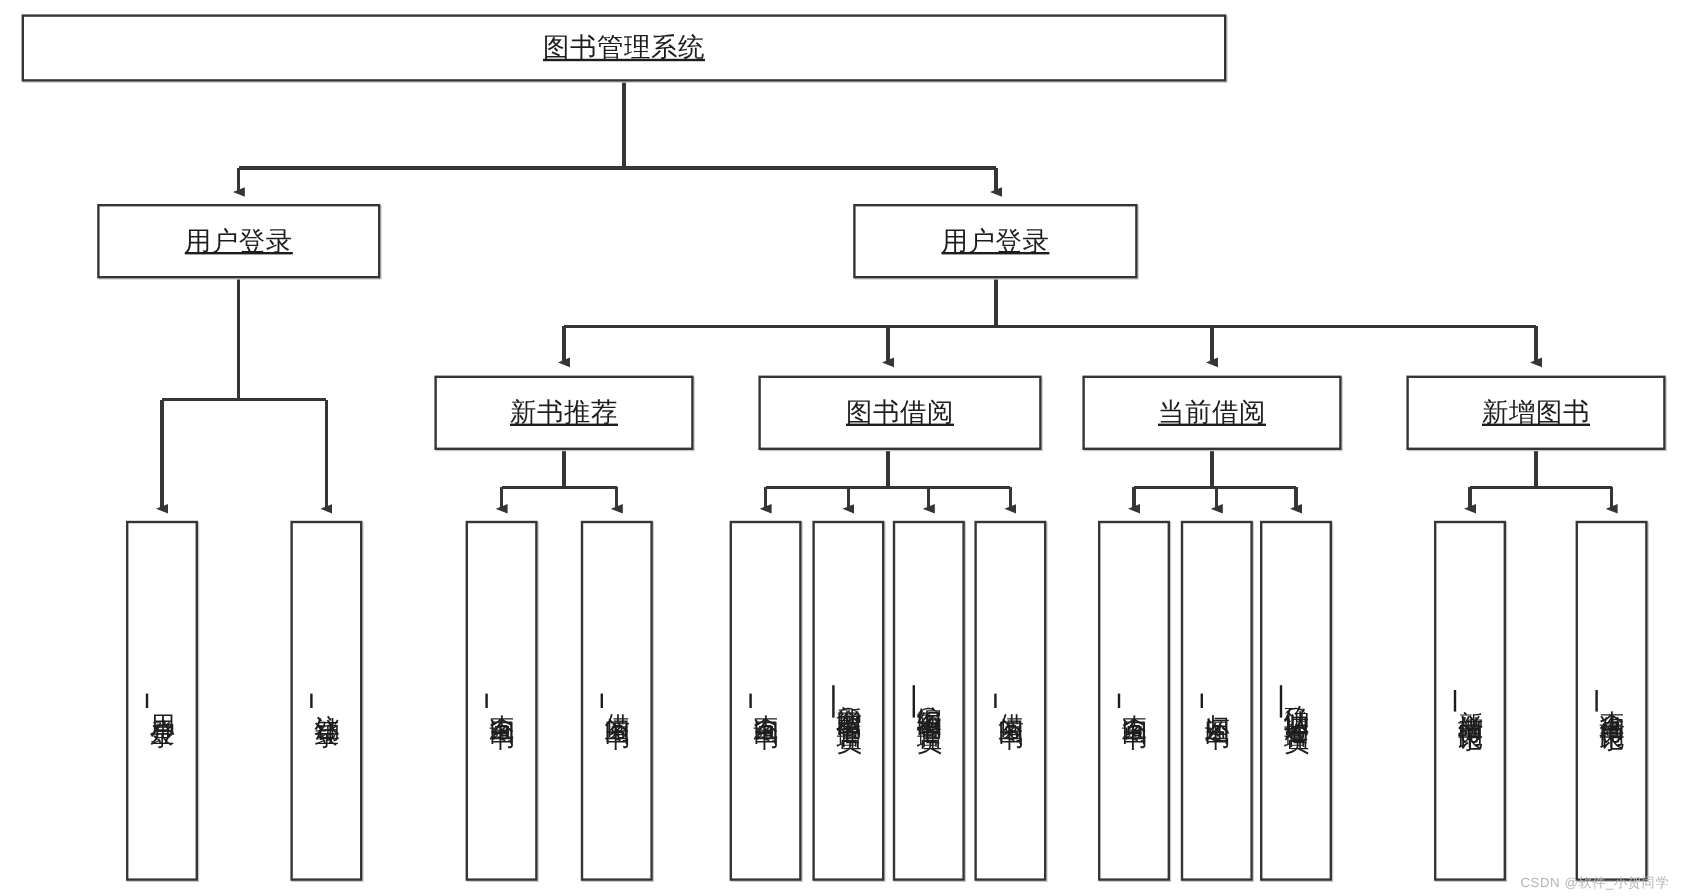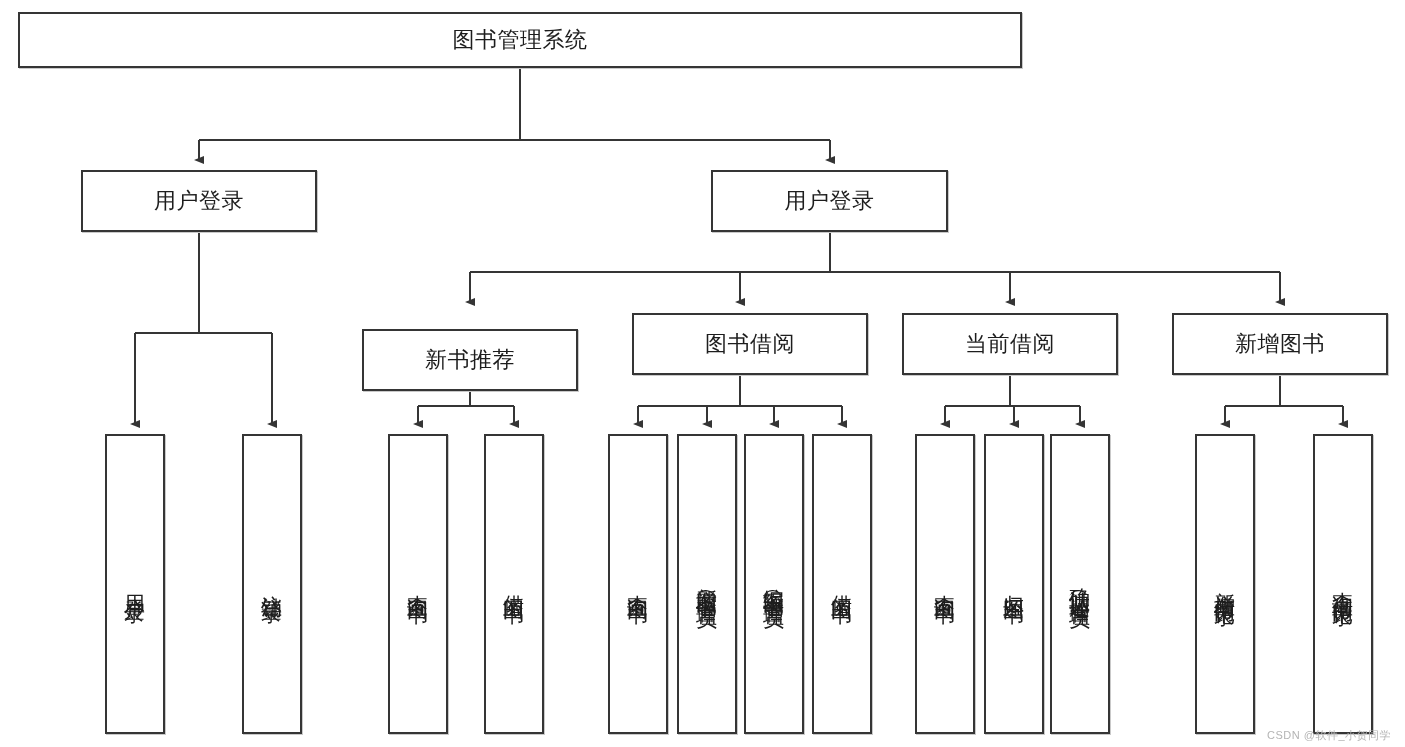--- a/index.html
+++ b/index.html
@@ -28,20 +28,21 @@
   .node {
     position: absolute;
     box-sizing: border-box;
     background: #ffffff;
     border: 2px solid #0f172a;
     box-shadow: 1px 1px 0 0 #c9c9c9;
     display: flex;
     align-items: center;
     justify-content: center;
     color: #1d1d1d;
+    text-decoration: underline;
   }
   .node-label {
     display: block;
     text-align: center;
     line-height: 1.12;
     white-space: pre;
   }
   .node.horiz .node-label {
     font-size: 22px;
     letter-spacing: 0.5px;
@@ -128,21 +129,21 @@
     <span class="node-label">图书管理系统</span>
   </div>
 
   <div class="node horiz" style="left: 81px; top: 170px; width: 236px; height: 62px; border-color: rgb(53, 53, 53); background: rgb(255, 255, 255); color: rgb(29, 29, 29);">
     <span class="node-label">用户登录</span>
   </div>
   <div class="node horiz" style="left: 711px; top: 170px; width: 237px; height: 62px; border-color: rgb(53, 53, 53); background: rgb(255, 255, 255); color: rgb(29, 29, 29);">
     <span class="node-label">用户登录</span>
   </div>
 
-  <div class="node horiz" style="left: 362px; top: 329px; width: 216px; height: 62px; border-color: rgb(53, 53, 53); background: rgb(255, 255, 255); color: rgb(29, 29, 29);">
+  <div class="node horiz" style="left: 362px; top: 313px; width: 216px; height: 62px; border-color: rgb(53, 53, 53); background: rgb(255, 255, 255); color: rgb(29, 29, 29);">
     <span class="node-label">新书推荐</span>
   </div>
   <div class="node horiz" style="left: 632px; top: 313px; width: 236px; height: 62px; border-color: rgb(53, 53, 53); background: rgb(255, 255, 255); color: rgb(29, 29, 29);">
     <span class="node-label">图书借阅</span>
   </div>
   <div class="node horiz" style="left: 902px; top: 313px; width: 216px; height: 62px; border-color: rgb(53, 53, 53); background: rgb(255, 255, 255); color: rgb(29, 29, 29);">
     <span class="node-label">当前借阅</span>
   </div>
   <div class="node horiz" style="left: 1172px; top: 313px; width: 216px; height: 62px; border-color: rgb(53, 53, 53); background: rgb(255, 255, 255); color: rgb(29, 29, 29);">
     <span class="node-label">新增图书</span>

